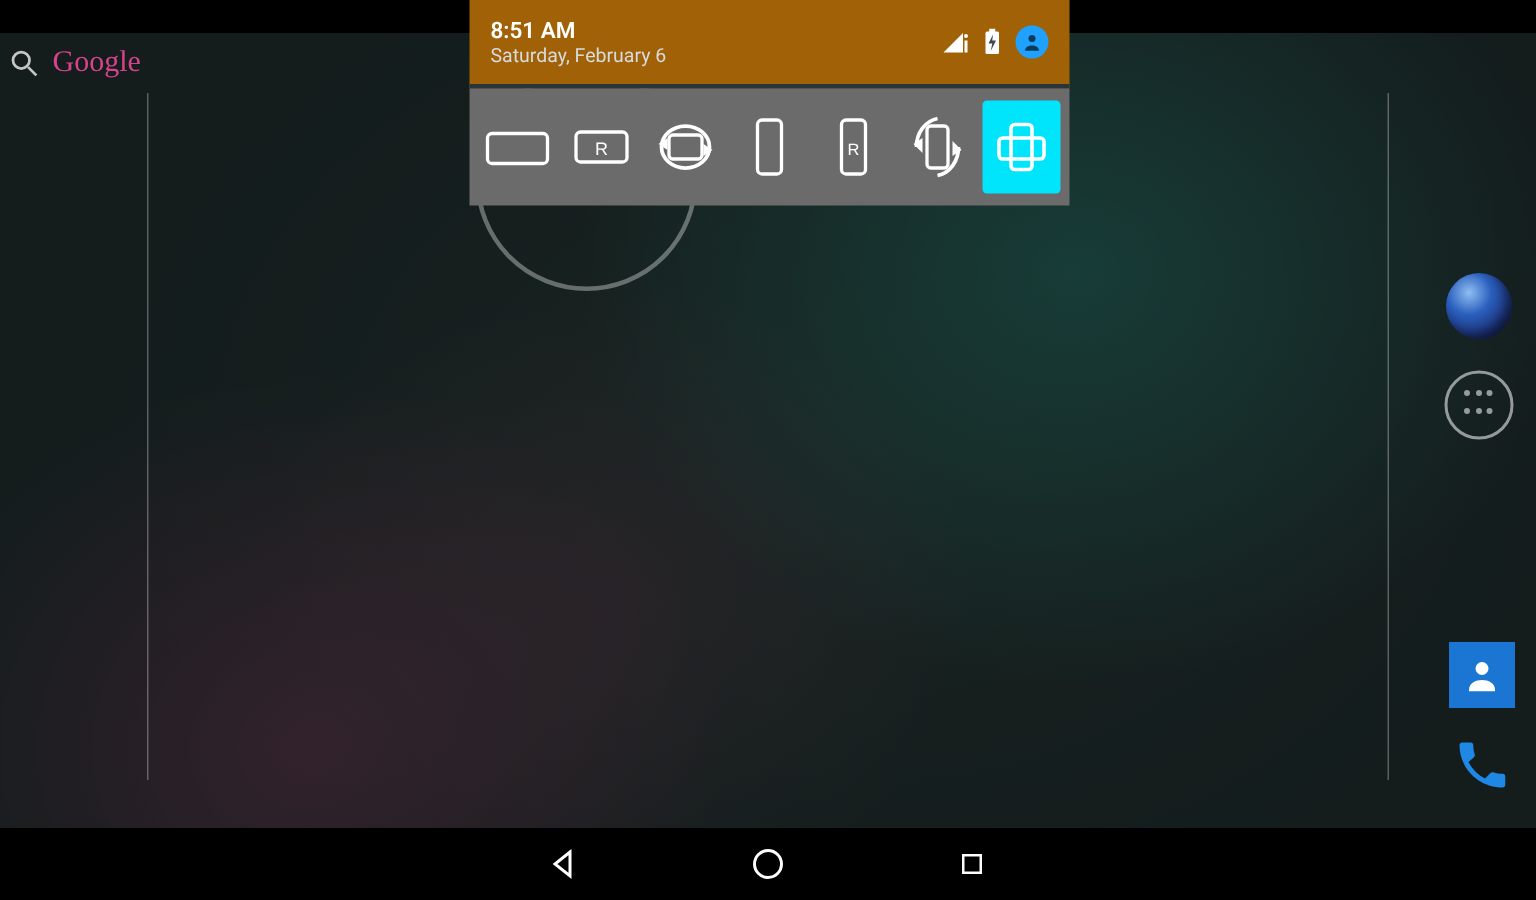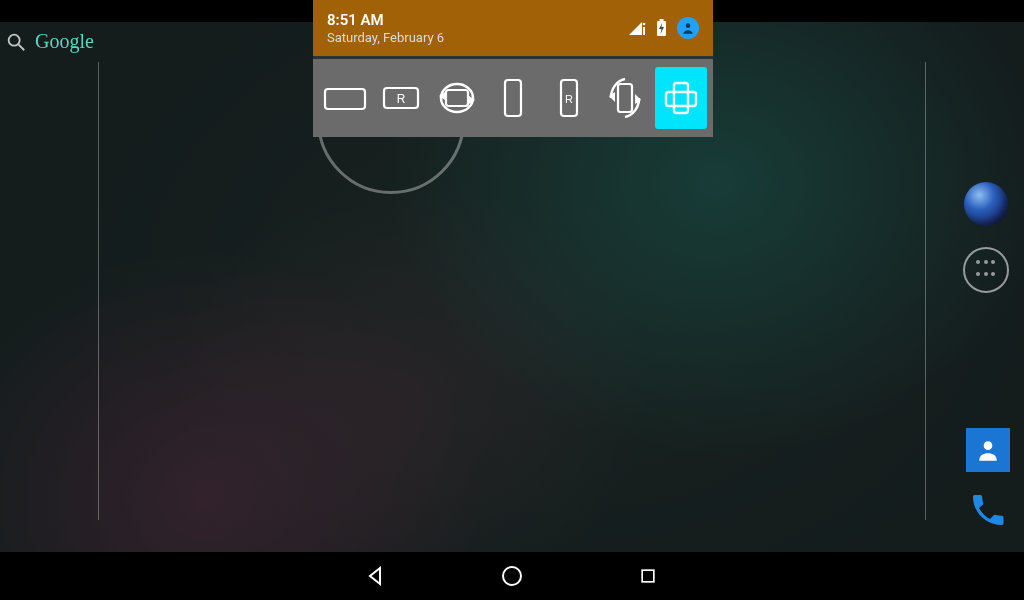--- a/index.html
+++ b/index.html
@@ -43,21 +43,21 @@
     }
     .search-widget .mag {
       width: 22px;
       height: 22px;
       margin-left: 5px;
       margin-right: 8px;
     }
     .search-widget .google {
       font-size: 20px;
       font-family: Georgia, serif;
-      color: #5eead4;
+      color: #ec4899;
       letter-spacing: 0px;
     }
     .page-line {
       position: absolute;
       width: 1px;
       background: rgba(255,255,255,0.3);
     }
     .page-line.left { left: 98px; top: 62px; height: 458px; }
     .page-line.right { right: 98px; top: 62px; height: 458px; }
 

